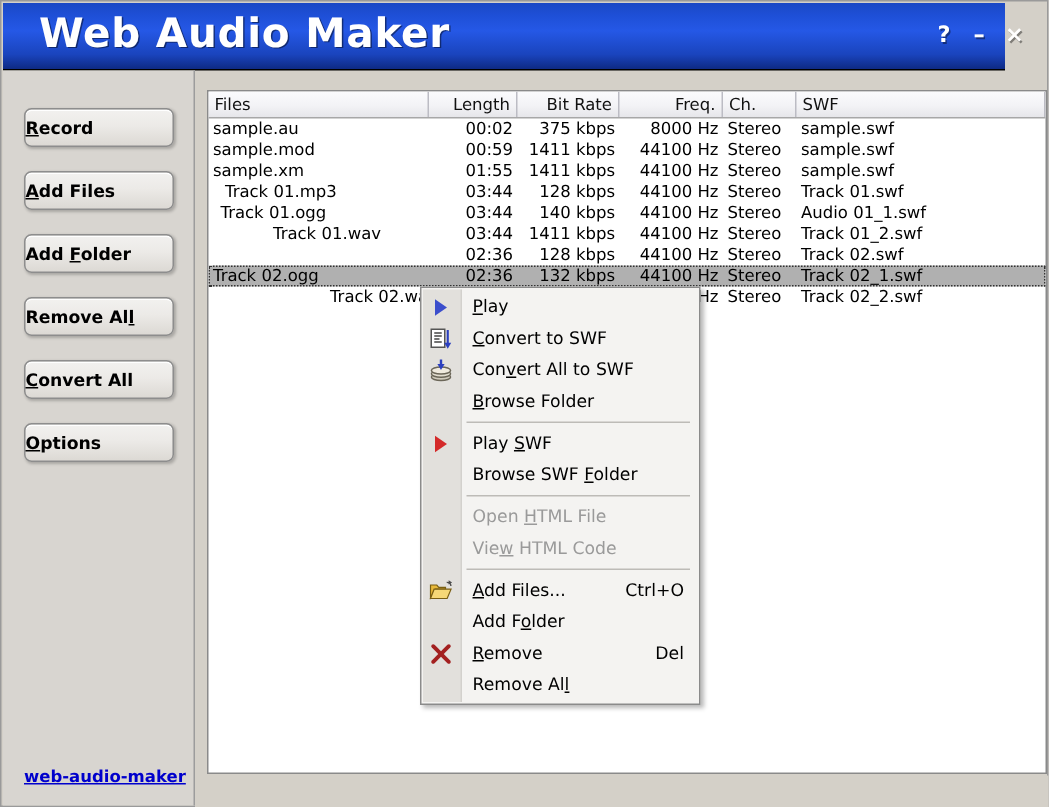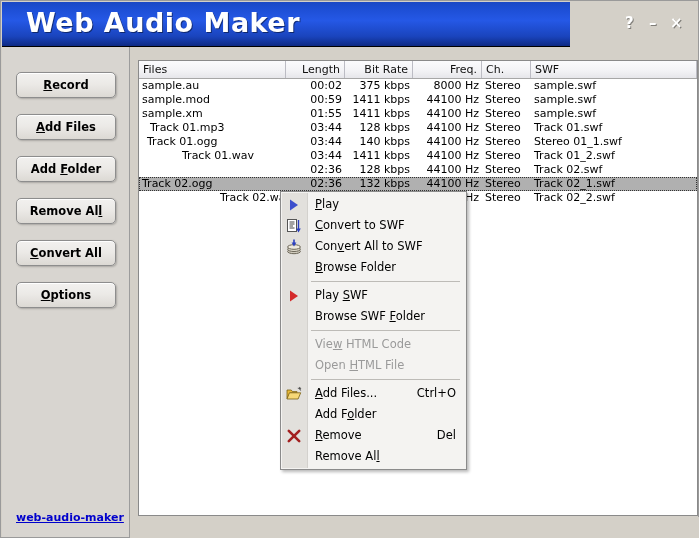--- a/index.html
+++ b/index.html
@@ -5,41 +5,41 @@
   html,body{margin:0;padding:0;}
   body{
     width:699px;height:538px;overflow:hidden;
     font-family:"DejaVu Sans","Liberation Sans",sans-serif;
     font-size:11px;background:#d4d0c8;
   }
   #app{position:relative;width:699px;height:538px;background:#d4d0c8;
        border:1px solid #9a9a9a;box-sizing:border-box;}
 
   
-  #titlebar{position:absolute;left:1px;top:1px;width:568px;height:45px;
+  #titlebar{position:absolute;left:1px;top:1px;width:668px;height:45px;
     background:linear-gradient(to bottom,#1b48c4 0%,#1e4fd6 18%,#2558e6 42%,#1a44bd 78%,#0e2a84 100%);
     border-bottom:1px solid #000;box-sizing:border-box;}
   #title-text{position:absolute;left:24px;top:5px;font-size:27px;font-weight:bold;
     color:#fff;letter-spacing:.5px;text-shadow:1px 1px 0 rgba(0,0,0,.45);
     font-family:"DejaVu Sans","Liberation Sans",sans-serif;white-space:nowrap;}
   .winbtn{position:absolute;top:14px;color:#fff;font-weight:bold;cursor:default;
     text-shadow:1px 1px 0 rgba(0,0,0,.4);line-height:14px;}
   #btn-help{left:623px;font-size:15px;}
   #btn-min{left:647px;font-size:15px;}
   #btn-close{left:668px;font-size:15px;}
 
   
   #sidebar{position:absolute;left:1px;top:46px;width:128px;height:490px;
     background:#d8d5d0;border-right:1px solid #9c9c9c;box-sizing:border-box;}
   .sbtn{position:absolute;left:14px;width:100px;height:26px;
     background:linear-gradient(to bottom,#f2f1ef 0%,#eceae7 45%,#dcd9d4 100%);
     border:1px solid #8d8d8d;border-radius:5px;
     box-shadow:1px 1px 2px rgba(0,0,0,.22), inset 0 1px 0 #fff;
     font-size:11.5px;font-weight:bold;color:#000;
-    display:flex;align-items:center;justify-content:center;cursor:default;
+    display:flex;align-items:center;cursor:default;
     box-sizing:border-box;font-family:"DejaVu Sans","Liberation Sans",sans-serif;}
   .sbtn u{text-decoration:underline;}
   #sb0{top:25px;} #sb1{top:67px;} #sb2{top:109px;}
   #sb3{top:151px;} #sb4{top:193px;} #sb5{top:235px;}
   #sitelink{position:absolute;left:14px;top:464px;font-size:11px;font-weight:bold;
     color:#0000cc;text-decoration:underline;cursor:pointer;}
 
   
   #listpanel{position:absolute;left:137px;top:59px;width:560px;height:456px;
     background:#fff;border:1px solid #8a8a8a;box-sizing:border-box;overflow:hidden;}
@@ -155,21 +155,21 @@
           <div class="c r" style="left: 274px; width: 69px;">44100 Hz</div>
           <div class="c l" style="left: 343px; width: 49px;">Stereo</div>
           <div class="c l" style="left: 392px; width: 166px;">Track 01.swf</div>
         </div>
         <div class="row">
           <div class="c l" style="left: 0px; width: 147px; padding-left: 8px;">Track 01.ogg</div>
           <div class="c r" style="left: 147px; width: 59px;">03:44</div>
           <div class="c r" style="left: 206px; width: 68px;">140 kbps</div>
           <div class="c r" style="left: 274px; width: 69px;">44100 Hz</div>
           <div class="c l" style="left: 343px; width: 49px;">Stereo</div>
-          <div class="c l" style="left: 392px; width: 166px;">Stereo 01_1.swf</div>
+          <div class="c l" style="left: 392px; width: 166px;">Audio 01_1.swf</div>
         </div>
         <div class="row">
           <div class="c l" style="left: 16px; width: 147px; margin-left: 24px;">Track 01.wav</div>
           <div class="c r" style="left: 147px; width: 59px;">03:44</div>
           <div class="c r" style="left: 206px; width: 68px;">1411 kbps</div>
           <div class="c r" style="left: 274px; width: 69px;">44100 Hz</div>
           <div class="c l" style="left: 343px; width: 49px;">Stereo</div>
           <div class="c l" style="left: 392px; width: 166px;">Track 01_2.swf</div>
         </div>
         <div class="row">
@@ -221,22 +221,22 @@
             <line x1="8" y1="0.6" x2="8" y2="5" stroke="#2b3fbf" stroke-width="1.6"></line>
             <polygon points="5.6,3.6 10.4,3.6 8,7.6" fill="#2b3fbf"></polygon>
           </svg></span><span>Con<u>v</u>ert All to SWF</span></div>
       <div class="mi"><span><u>B</u>rowse Folder</span></div>
       <div class="msep"></div>
       <div class="mi"><span class="micon"><svg width="16" height="16" viewBox="0 0 16 16">
             <polygon points="4,2.5 12,8 4,13.5" fill="#d42a2a"></polygon>
           </svg></span><span>Play <u>S</u>WF</span></div>
       <div class="mi"><span>Browse SWF <u>F</u>older</span></div>
       <div class="msep"></div>
+      <div class="mi disabled"><span>Open <u>H</u>TML File</span></div>
       <div class="mi disabled"><span>Vie<u>w</u> HTML Code</span></div>
-      <div class="mi disabled"><span>Open <u>H</u>TML File</span></div>
       <div class="msep"></div>
       <div class="mi"><span class="micon"><svg width="16" height="16" viewBox="0 0 16 16">
             <path d="M1 12.5V4h4.2l1.3 1.6H11v1.2H4.3L1 12.5z" fill="#e8b93a" stroke="#7a5f13" stroke-width="0.8"></path>
             <path d="M3.4 6.8h11.3L12.1 13H1z" fill="#f6d877" stroke="#7a5f13" stroke-width="0.8"></path>
             <path d="M11.8 2.2c2 0 2.8 1.1 2.8 2.4" fill="none" stroke="#4c4c4c" stroke-width="0.9"></path>
             <polygon points="13.1,0.8 15.4,2.3 13.1,3.7" fill="#4c4c4c"></polygon>
           </svg></span><span><u>A</u>dd Files...</span><span class="acc">Ctrl+O</span></div>
       <div class="mi"><span>Add F<u>o</u>lder</span></div>
       <div class="mi"><span class="micon"><svg width="16" height="16" viewBox="0 0 16 16">
             <line x1="2.8" y1="2.8" x2="13.2" y2="13.2" stroke="#a32020" stroke-width="2.6" stroke-linecap="round"></line>

